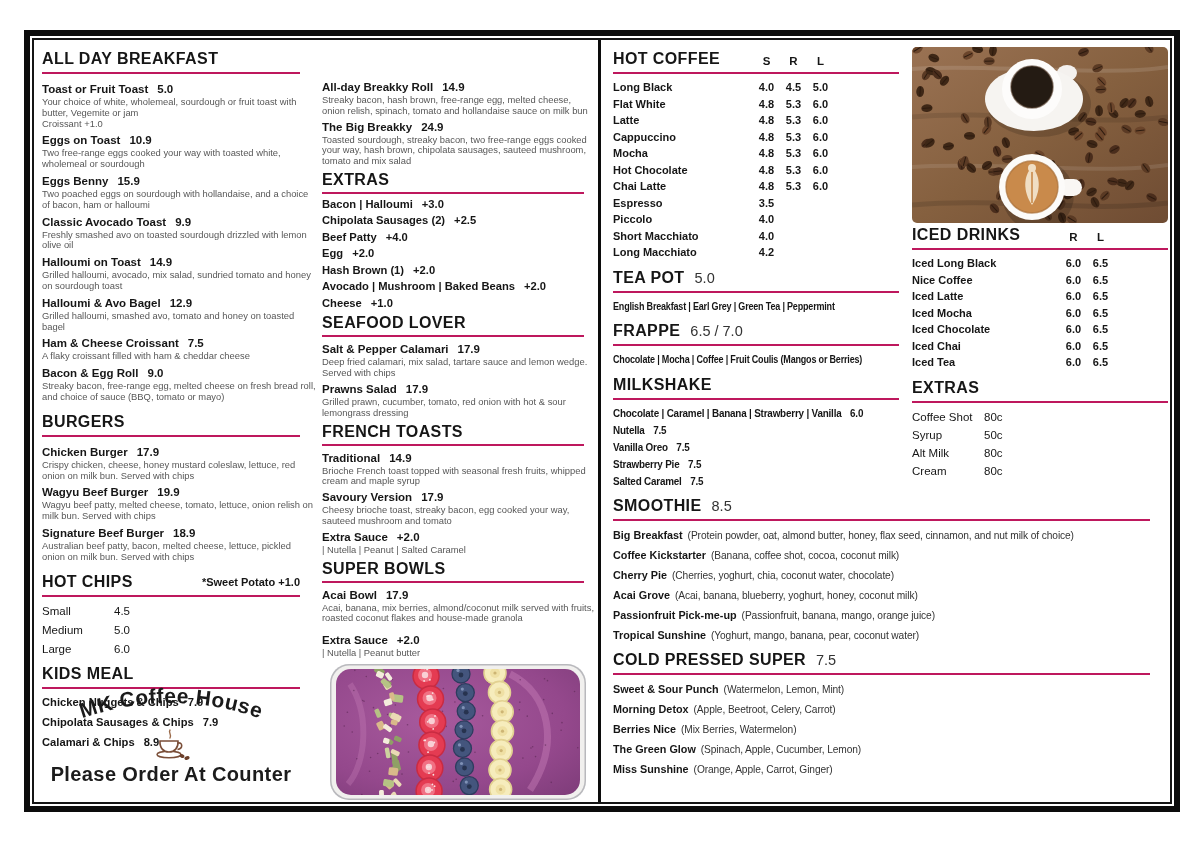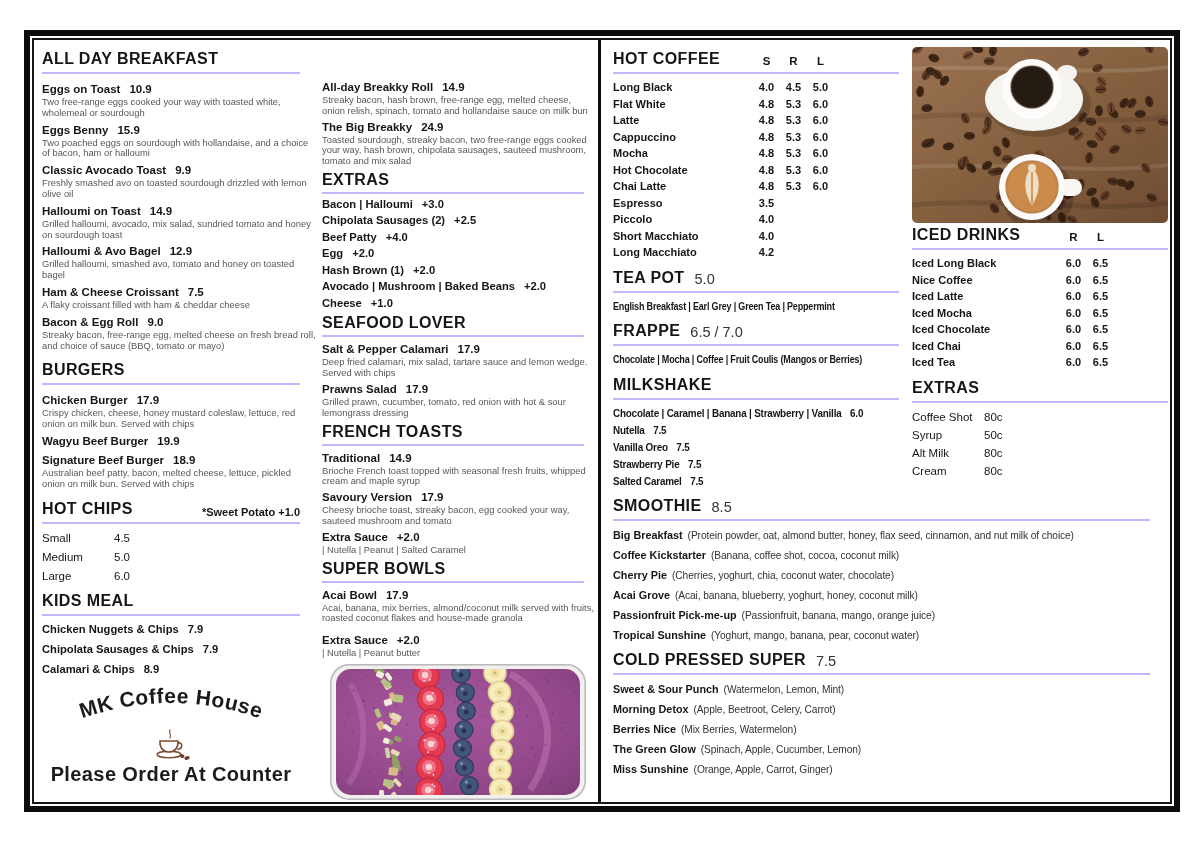--- a/index.html
+++ b/index.html
@@ -17,22 +17,22 @@
   .col{position:absolute}
   #col1{left:42px;top:50px;width:258px}
   #col2{left:322px;top:80px;width:262px}
   #col3{left:613px;top:50px;width:286px}
   #col4{left:912px;top:226px;width:256px}
   #right-full{left:613px;top:497px;width:537px}
 
   
   .sec{margin-bottom:10px}
   #col2 .sec{margin-bottom:4px}
-  .sec-h{position:relative;border-bottom:2px solid #c4b5fd;padding-bottom:4px;margin-bottom:8px;
-    display:flex;align-items:flex-end}
+  .sec-h{position:relative;border-bottom:2px solid #be185d;padding-bottom:4px;margin-bottom:8px;
+    display:flex;align-items:center}
   #col2 .sec-h{margin-bottom:5px;padding-bottom:3px}
   .sec-t{font-size:16px;font-weight:bold;letter-spacing:.4px;white-space:nowrap;line-height:18px}
   .sec-p{font-size:14.5px;font-weight:normal;color:#333;margin-left:10px;white-space:nowrap}
   .sec-note{margin-left:auto;font-size:11px;font-weight:bold;white-space:nowrap}
   .ph{position:absolute;bottom:5px;display:flex}
   #col3 .ph{left:140px}
   #col4 .ph{left:148px}
   .ph span{width:27px;text-align:center;font-size:11.5px;font-weight:bold}
 
   
@@ -87,20 +87,25 @@
   <div class="frame-inner" data-name="menu-inner-frame"></div>
 </div>
 <div class="divider" data-name="page-divider"></div>
 
 <div id="col1" class="col" data-name="left-page-column-1">
     <div class="sec" data-name="section-all-day-breakfast">
       <div class="sec-h" data-name="section-header">
         <span class="sec-t" data-name="section-title">ALL DAY BREAKFAST</span>
       </div>
       <div class="mi" data-name="menu-item">
+        <div class="mi-n" data-name="item-name-line"><span data-name="item-name">Toast or Fruit Toast</span><span class="mi-pr" data-name="item-price">5.0</span></div>
+        <div class="mi-d" data-name="item-description">Your choice of white, wholemeal, sourdough or fruit toast with butter, Vegemite or jam</div>
+        <div class="mi-d" data-name="item-description">Croissant +1.0</div>
+      </div>
+      <div class="mi" data-name="menu-item">
         <div class="mi-n" data-name="item-name-line"><span data-name="item-name">Eggs on Toast</span><span class="mi-pr" data-name="item-price">10.9</span></div>
         <div class="mi-d" data-name="item-description">Two free-range eggs cooked your way with toasted white, wholemeal or sourdough</div>
       </div>
       <div class="mi" data-name="menu-item">
         <div class="mi-n" data-name="item-name-line"><span data-name="item-name">Eggs Benny</span><span class="mi-pr" data-name="item-price">15.9</span></div>
         <div class="mi-d" data-name="item-description">Two poached eggs on sourdough with hollandaise, and a choice of bacon, ham or halloumi</div>
       </div>
       <div class="mi" data-name="menu-item">
         <div class="mi-n" data-name="item-name-line"><span data-name="item-name">Classic Avocado Toast</span><span class="mi-pr" data-name="item-price">9.9</span></div>
         <div class="mi-d" data-name="item-description">Freshly smashed avo on toasted sourdough drizzled with lemon olive oil</div>
@@ -125,20 +130,21 @@
     <div class="sec" data-name="section-burgers">
       <div class="sec-h" data-name="section-header">
         <span class="sec-t" data-name="section-title">BURGERS</span>
       </div>
       <div class="mi" data-name="menu-item">
         <div class="mi-n" data-name="item-name-line"><span data-name="item-name">Chicken Burger</span><span class="mi-pr" data-name="item-price">17.9</span></div>
         <div class="mi-d" data-name="item-description">Crispy chicken, cheese, honey mustard coleslaw, lettuce, red onion on milk bun. Served with chips</div>
       </div>
       <div class="mi" data-name="menu-item">
         <div class="mi-n" data-name="item-name-line"><span data-name="item-name">Wagyu Beef Burger</span><span class="mi-pr" data-name="item-price">19.9</span></div>
+        <div class="mi-d" data-name="item-description">Wagyu beef patty, melted cheese, tomato, lettuce, onion relish on milk bun. Served with chips</div>
       </div>
       <div class="mi" data-name="menu-item">
         <div class="mi-n" data-name="item-name-line"><span data-name="item-name">Signature Beef Burger</span><span class="mi-pr" data-name="item-price">18.9</span></div>
         <div class="mi-d" data-name="item-description">Australian beef patty, bacon, melted cheese, lettuce, pickled onion on milk bun. Served with chips</div>
       </div>
     </div>
     <div class="sec" data-name="section-hot-chips">
       <div class="sec-h" data-name="section-header">
         <span class="sec-t" data-name="section-title">HOT CHIPS</span>
         <span class="sec-note" data-name="section-note">*Sweet Potato  +1.0</span>

